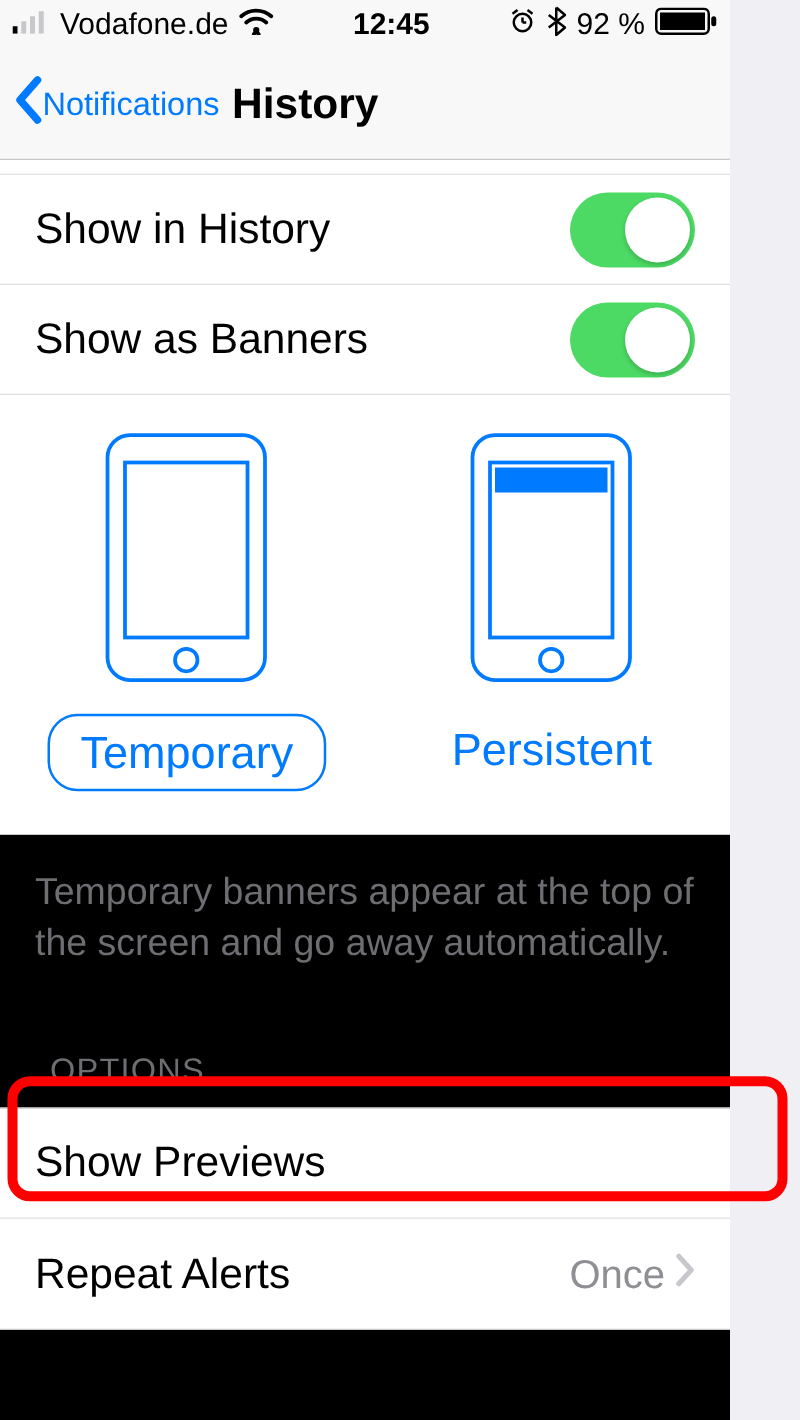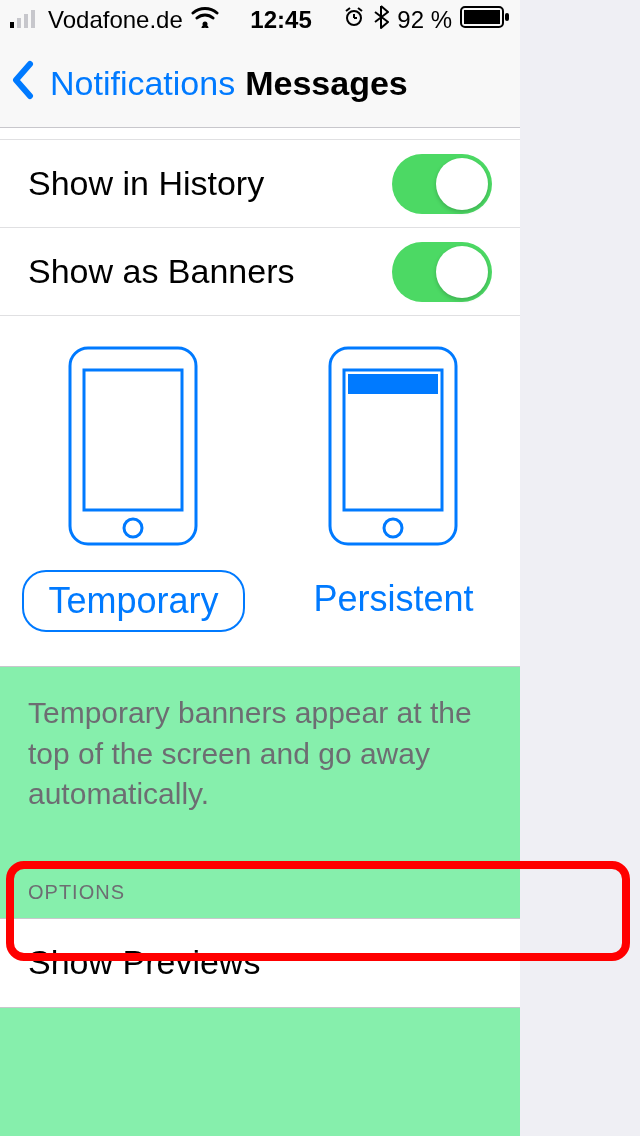--- a/index.html
+++ b/index.html
@@ -1,43 +1,43 @@
 <!DOCTYPE html>
 <html><head>
 <meta charset="utf-8">
 <style>
   * { box-sizing: border-box; margin: 0; padding: 0; }
   html, body { width: 640px; height: 1136px; font-family: -apple-system, "Helvetica Neue", Arial, sans-serif; background: #efeff4; color: #000; }
-  .screen { width: 520px; height: 1136px; background: #86efac; display:flex; flex-direction:column; }
+  .screen { width: 584px; height: 1136px; background: #000000; display:flex; flex-direction:column; }
   
   .status-bar { height:40px; display:flex; align-items:center; justify-content:space-between; padding:0 10px; font-size:24px; color:#000; background:#f8f8f8; }
   .status-left, .status-right { display:flex; align-items:center; gap:8px; }
   .status-center { font-weight:700; }
   
   .nav-bar { height:88px; display:flex; align-items:center; padding:0 10px; background:#f8f8f8; border-bottom:1px solid #c8c7cc; position:relative; }
-  .nav-back { display:flex; align-items:center; color:#007aff; font-size:34px; gap:16px;justify-content:flex-end; }
+  .nav-back { display:flex; align-items:center; color:#007aff; font-size:26px; gap:0;justify-content:flex-end; }
   .nav-title { font-size:34px; font-weight:600; margin-left:10px; }
   
   .group-white { background:#fff;text-align:right; }
   .row { display:flex; align-items:center; justify-content:space-between; padding:0 28px; height:88px; border-bottom:1px solid #e0e0e2; font-size:34px; }
   .row:last-child { border-bottom:none; }
   .row-label { color:#000; }
   .row-value { color:#8e8e93; font-size:32px; display:flex; align-items:center; gap:8px; }
   
   .toggle { width:100px; height:60px; border-radius:30px; background:#4cd964; position:relative; }
   .toggle .knob { position:absolute; right:4px; top:4px; width:52px; height:52px; background:#fff; border-radius:50%; box-shadow:0 2px 4px rgba(0,0,0,0.2); }
   
   .banner-picker { background:#fff; padding:30px 0 34px; border-bottom:1px solid #c8c7cc; }
   .phones { display:flex; justify-content:space-around; }
   .phone-option { display:flex; flex-direction:column; align-items:center; gap:20px; }
   .phone-label { font-size:36px; color:#007aff; padding:8px 24px; border-radius:24px; }
   .phone-label.selected { border:2px solid #007aff; }
   
   .footer-text { padding:26px 28px 40px; color:#6d6d72; font-size:30px; line-height:1.35; }
-  .section-header { padding:26px 28px 14px; color:#6d6d72; font-size:20px; letter-spacing:1px; }
+  .section-header { padding:26px 40px 14px; color:#6d6d72; font-size:26px; letter-spacing:1px; }
   .group-border-top { border-top:1px solid #c8c7cc; }
   .group-border-bottom { border-bottom:1px solid #c8c7cc; }
   
   .highlight-box { position:absolute; border:8px solid #ff0000; border-radius:18px; pointer-events:none; }
   .chevron { color:#c7c7cc; }
   .thin-strip { height:12px; background:#fff; border-bottom:1px solid #e0e0e2; }
 </style>
 </head>
 <body>
 
@@ -90,21 +90,21 @@
 
   <div class="nav-bar">
     <div class="nav-back">
       <span>
         <svg width="24" height="40" viewBox="0 0 24 40">
             <polyline points="20,4 6,20 20,36" stroke="#007aff" stroke-width="6" fill="none" stroke-linecap="round" stroke-linejoin="round"></polyline>
           </svg>
       </span>
       <span>Notifications</span>
     </div>
-    <div class="nav-title">Messages</div>
+    <div class="nav-title">History</div>
   </div>
 
   <div class="thin-strip"></div>
 
   <div class="group-white group-border-bottom">
     <div class="row">
       <span class="row-label">Show in History</span>
       <div class="toggle">
           <div class="knob"></div>
         </div>
@@ -143,17 +143,28 @@
     </div>
   </div>
 
   <div class="footer-text">Temporary banners appear at the top of the screen and go away automatically.</div>
 
   <div class="section-header">OPTIONS</div>
   <div class="group-white group-border-top group-border-bottom">
     <div class="row">
       <span class="row-label">Show Previews</span>
     </div>
+    <div class="row">
+      <span class="row-label">Repeat Alerts</span>
+      <span class="row-value">
+        <span>Once</span>
+        <span class="chevron">
+          <svg width="16" height="28" viewBox="0 0 16 28">
+              <polyline points="3,3 13,14 3,25" stroke="#c7c7cc" stroke-width="4" fill="none" stroke-linecap="round" stroke-linejoin="round"></polyline>
+            </svg>
+        </span>
+      </span>
+    </div>
   </div>
 
   <div class="highlight-box" style="left:6px; top:861px; width:624px; height:100px;"></div>
 
 </div>
 
 </body></html>

